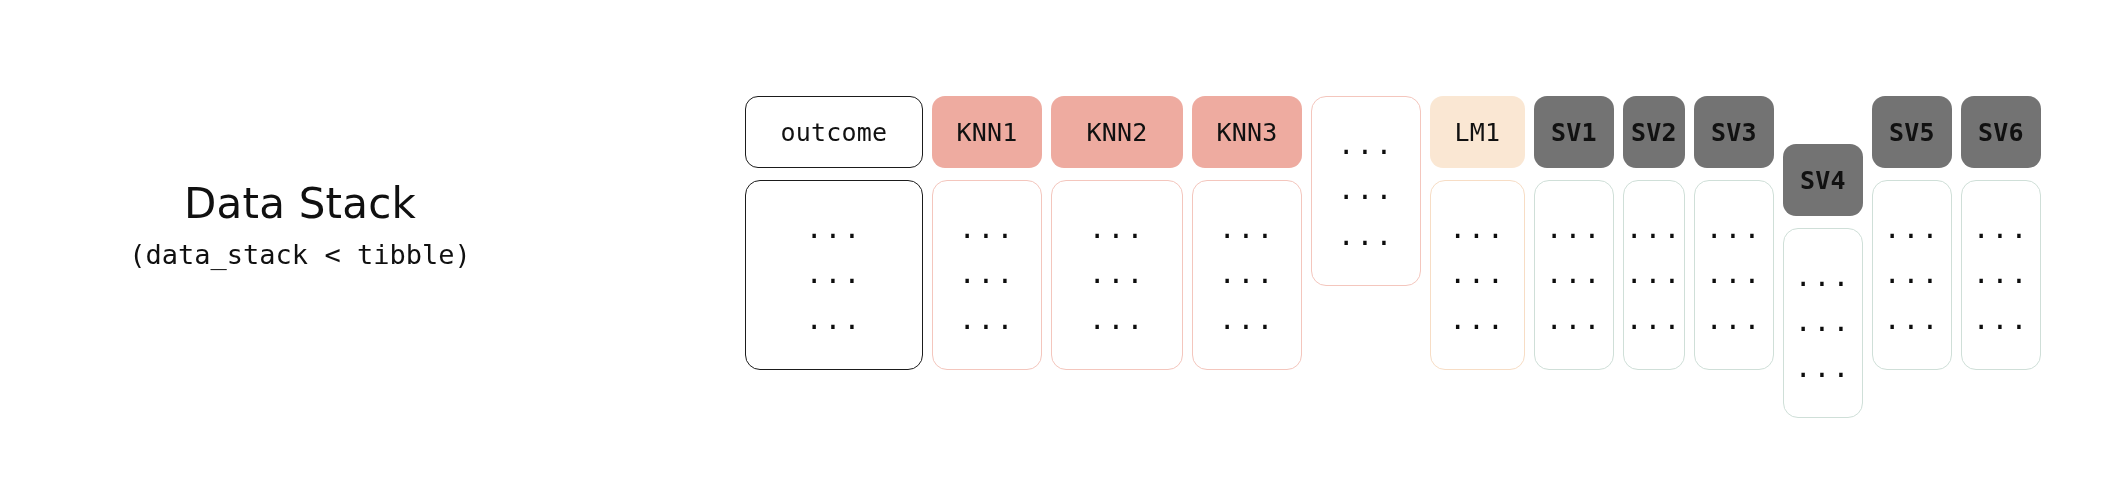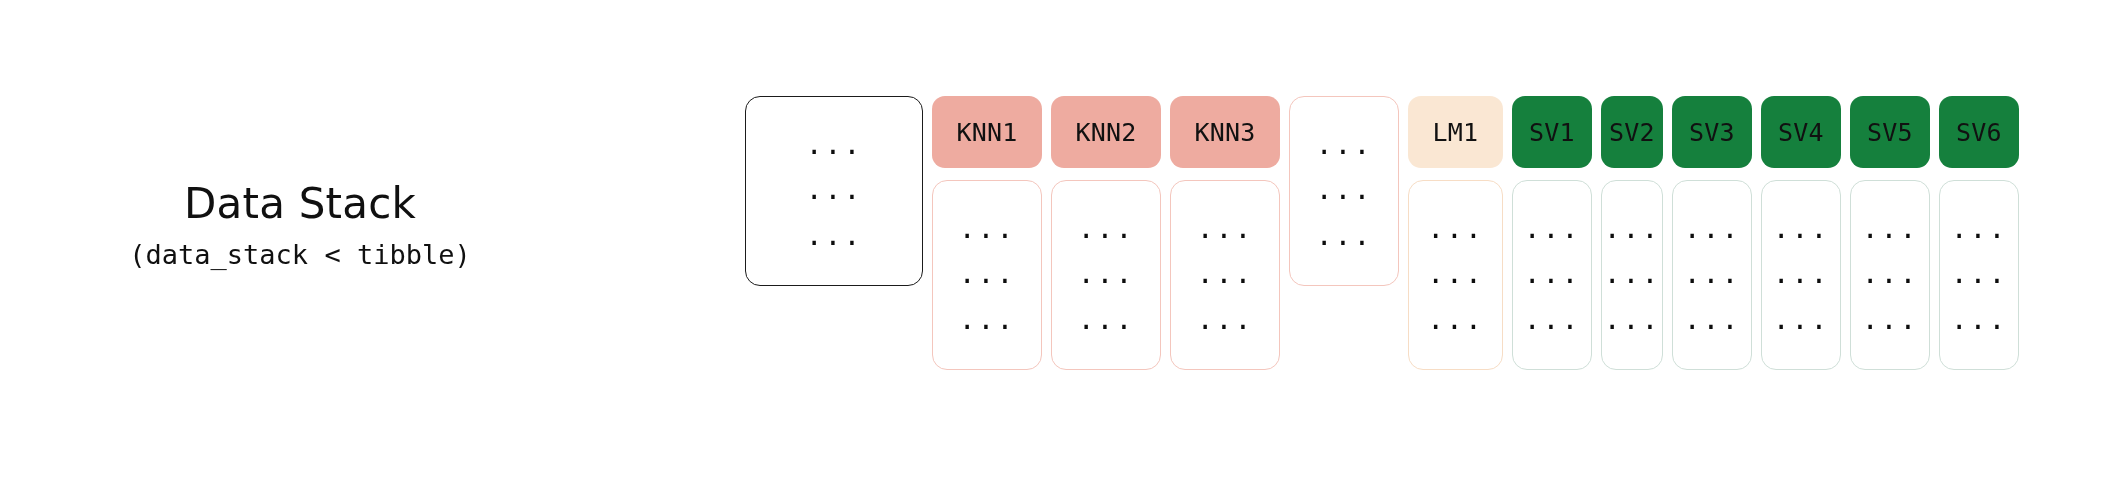--- a/index.html
+++ b/index.html
@@ -125,53 +125,55 @@
   
   .col-lm .col-header {
     background: #fae7d3;
   }
   .col-lm .col-body {
     border: 1.4px solid #f7ddc5;
   }
 
   
   .col-sv .col-header {
-    background: #15803d;
+    background: #737373;
+    font-weight: bold;
   }
   .col-sv .col-body {
     border: 1.4px solid #cfdfd8;
   }
 </style>
 </head>
 <body>
 
 <div id="canvas">
 
   <div class="caption-block">
     <div class="caption-title">Data Stack</div>
     <div class="caption-sub">(data_stack &lt; tibble)</div>
   </div>
 
   <div class="stack-table" id="stack-table">
       <div class="column col-outcome" style="width: 178px;">
+        <div class="col-header">outcome</div>
         <div class="col-body">
           <div class="ellipsis-row">...</div>
           <div class="ellipsis-row">...</div>
           <div class="ellipsis-row">...</div>
         </div>
       </div>
       <div class="column col-knn" style="width: 110px;">
         <div class="col-header">KNN1</div>
         <div class="col-body">
           <div class="ellipsis-row">...</div>
           <div class="ellipsis-row">...</div>
           <div class="ellipsis-row">...</div>
         </div>
       </div>
-      <div class="column col-knn" style="width: 110px;">
+      <div class="column col-knn" style="width: 132px;">
         <div class="col-header">KNN2</div>
         <div class="col-body">
           <div class="ellipsis-row">...</div>
           <div class="ellipsis-row">...</div>
           <div class="ellipsis-row">...</div>
         </div>
       </div>
       <div class="column col-knn" style="width: 110px;">
         <div class="col-header">KNN3</div>
         <div class="col-body">
@@ -212,21 +214,21 @@
         </div>
       </div>
       <div class="column col-sv" style="width: 80px;">
         <div class="col-header">SV3</div>
         <div class="col-body">
           <div class="ellipsis-row">...</div>
           <div class="ellipsis-row">...</div>
           <div class="ellipsis-row">...</div>
         </div>
       </div>
-      <div class="column col-sv" style="width: 80px;">
+      <div class="column col-sv" style="width: 80px; margin-top: 48px;">
         <div class="col-header">SV4</div>
         <div class="col-body">
           <div class="ellipsis-row">...</div>
           <div class="ellipsis-row">...</div>
           <div class="ellipsis-row">...</div>
         </div>
       </div>
       <div class="column col-sv" style="width: 80px;">
         <div class="col-header">SV5</div>
         <div class="col-body">

